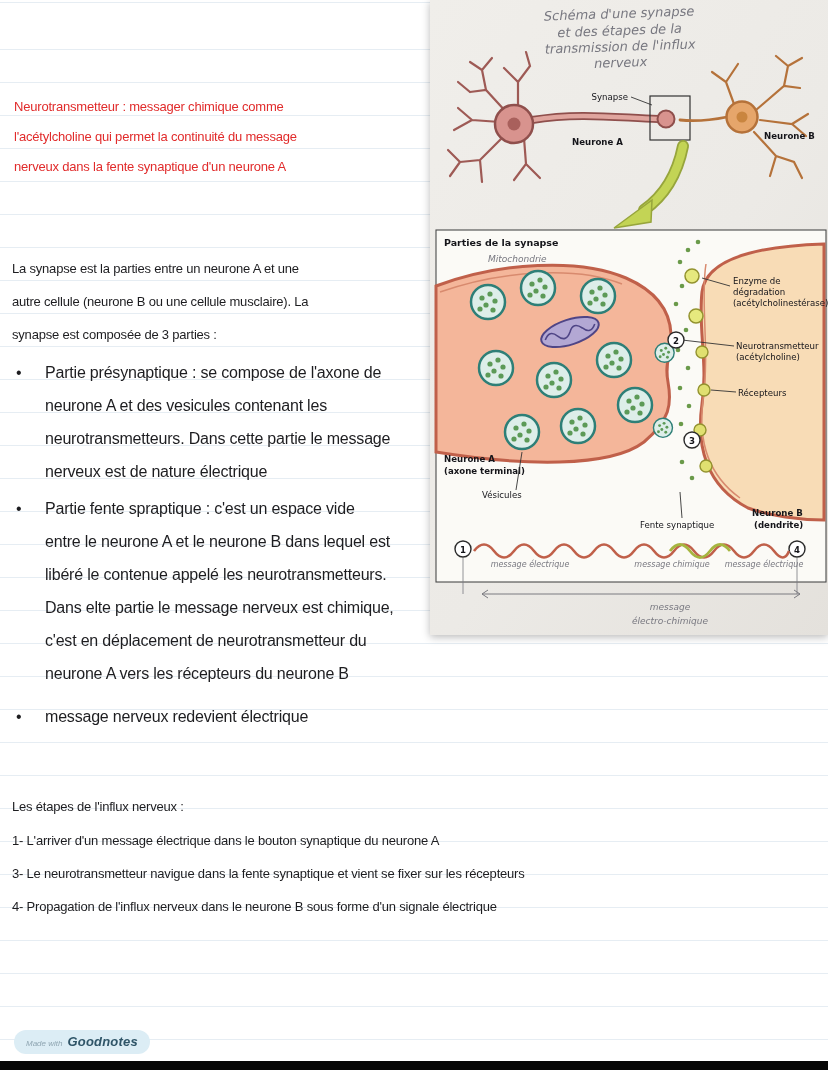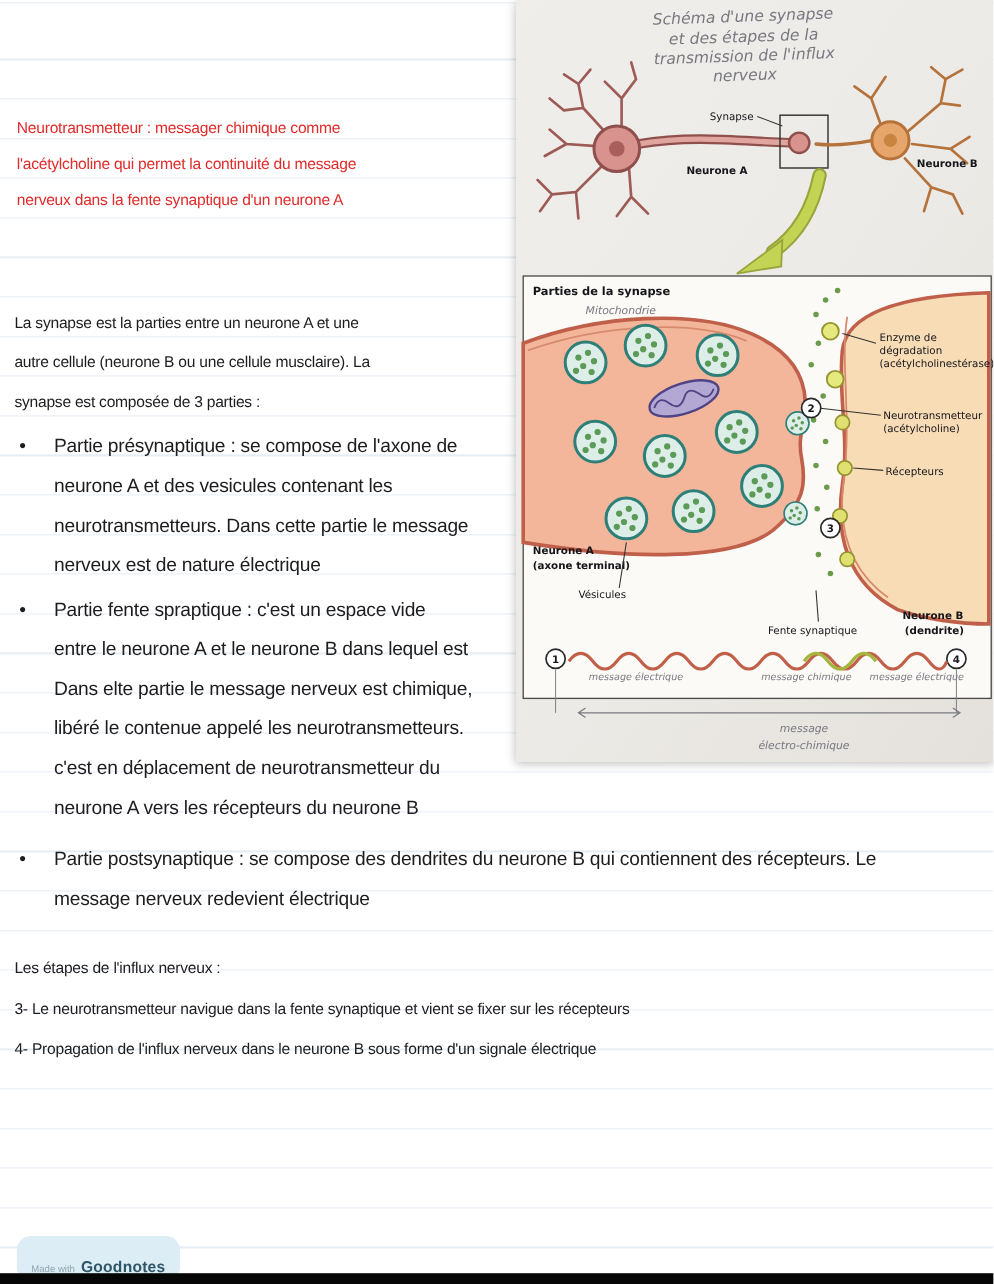--- a/index.html
+++ b/index.html
@@ -28,21 +28,21 @@
   .photo svg{display:block;}
   svg text{font-family:"DejaVu Sans",sans-serif;}
   .t-hand{font-style:italic;fill:#787880;}
   .t-title{font-size:13px;}
   .t-small{font-size:8px;}
   .t-mid{font-size:9px;}
   .t-lbl{font-size:8.6px;fill:#15151a;}
   .t-b{font-weight:bold;}
   .badge{
     position:absolute;left:14px;top:1030px;display:inline-flex;align-items:baseline;gap:5px;
-    background:#dcedf5;border-radius:12px;padding:18px 12px 5px;
+    background:#dcedf5;border-radius:12px;padding:4px 12px 5px;font-style:italic;
   }
   .badge .made{font-size:8px;color:#8fa6b2;}
   .badge .brand{font-size:13px;color:#2f5568;font-weight:bold;letter-spacing:.2px;}
   .bottom-bar{position:absolute;left:0;right:0;bottom:0;height:9px;background:#060606;}
 </style>
 </head>
 <body>
 
 <div class="page">
   <div class="ruling"></div>
@@ -67,37 +67,37 @@
         <div class="line">neurotransmetteurs. Dans cette partie le message</div>
         <div class="line">nerveux est de nature électrique</div>
       </div>
   </div>
 
   <div class="bullet-row" style="top:492px">
     <span class="bdot">•</span>
     <div>
         <div class="line">Partie fente spraptique : c'est un espace vide</div>
         <div class="line">entre le neurone A et le neurone B dans lequel est</div>
+        <div class="line">libéré le contenue appelé les neurotransmetteurs.</div>
         <div class="line">Dans elte partie le message nerveux est chimique,</div>
-        <div class="line">libéré le contenue appelé les neurotransmetteurs.</div>
         <div class="line">c'est en déplacement de neurotransmetteur du</div>
         <div class="line">neurone A vers les récepteurs du neurone B</div>
       </div>
   </div>
 
   <div class="bullet-row" style="top:700px">
     <span class="bdot">•</span>
     <div>
-        <div class="line">Partie postsynaptique : se compose des dendrites du neurone B qui contiennent des récepteurs. Le</div>
         <div class="line">message nerveux redevient électrique</div>
       </div>
   </div>
 
   <div class="txtcol" style="left:12px;top:790px">Les étapes de l'influx nerveux :</div>
   <div class="txtcol" style="left:12px;top:824px">
+      <div class="line">1- L'arriver d'un message électrique dans le bouton synaptique du neurone A</div>
       <div class="line">3- Le neurotransmetteur navigue dans la fente synaptique et vient se fixer sur les récepteurs</div>
       <div class="line">4- Propagation de l'influx nerveux dans le neurone B sous forme d'un signale électrique</div>
     </div>
 
   <div class="photo">
     <svg width="398" height="635" viewBox="0 0 398 635">
 
       <g transform="rotate(-2 190 40)">
         <text class="t-hand t-title" x="190" y="18" text-anchor="middle">Schéma d'une synapse</text>
         <text class="t-hand t-title" x="190" y="35" text-anchor="middle">et des étapes de la</text>

